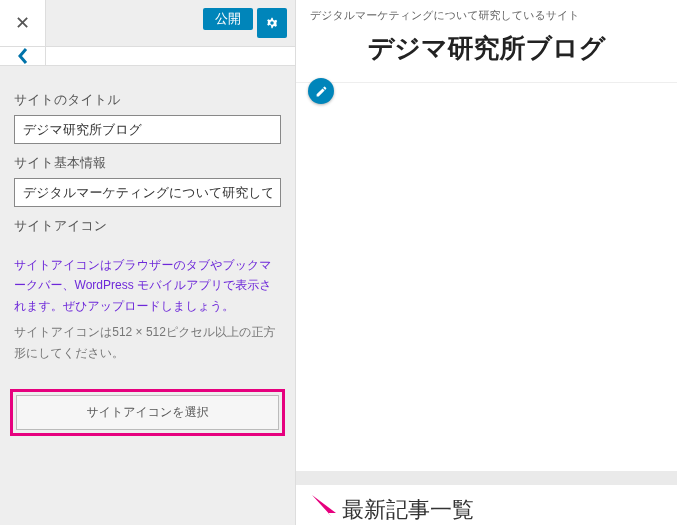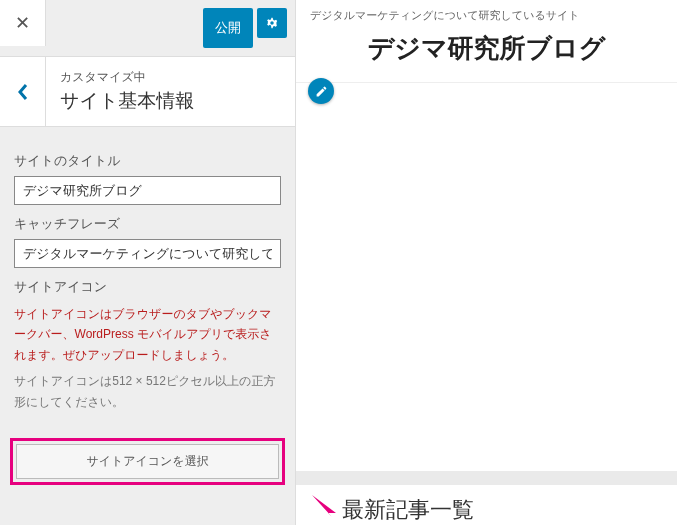--- a/index.html
+++ b/index.html
@@ -1,32 +1,32 @@
 <!DOCTYPE html>
 <html><head>
 <meta charset="utf-8">
 <style>
 *{box-sizing:border-box;margin:0;padding:0;font-family:-apple-system,BlinkMacSystemFont,"Segoe UI","Hiragino Kaku Gothic ProN","Hiragino Sans",Meiryo,sans-serif}
 body{width:677px;height:525px;display:flex;background:#eee;overflow:hidden}
 .sidebar{width:296px;background:#eee;display:flex;flex-direction:column;border-right:1px solid #ddd}
 .topbar{display:flex;background:#eee;border-bottom:1px solid #ddd}
 .close-btn{width:46px;height:46px;display:flex;align-items:center;justify-content:center;background:#fff;border-right:1px solid #ddd;cursor:pointer;color:#555;font-size:18px}
 .top-spacer{flex:1}
-.publish-btn{background:#0085ba;color:#fff;border:none;padding:0 12px;height:40px;margin:8px 0 8px 0;font-size:13px;cursor:pointer;display:flex;align-items:center;border-radius:2px}
+.publish-btn{background:#0085ba;color:#fff;border:none;padding:0 12px;height:22px;margin:8px 0 8px 0;font-size:13px;cursor:pointer;display:flex;align-items:center;border-radius:2px}
 .settings-btn{background:#0085ba;color:#fff;border:none;width:30px;height:30px;margin:8px 8px 8px 4px;cursor:pointer;display:flex;align-items:center;justify-content:center;border-radius:2px}
 .header{display:flex;background:#fff;border-bottom:1px solid #ddd}
 .back-btn{width:46px;display:flex;align-items:center;justify-content:center;border-right:1px solid #ddd;cursor:pointer;color:#0073aa;font-size:18px}
 .header-text{padding:12px 14px}
 .subtitle{font-size:12px;color:#555}
 .title{font-size:19px;color:#333;margin-top:2px}
 .panel{padding:12px 14px}
 .label{font-size:13px;color:#555;margin:10px 0 6px}
 .label:first-child{margin-top:13px}
 .text-input{width:100%;padding:6px 8px;border:1px solid #888;background:#fff;font-size:13px;color:#333}
-.desc{font-size:12px;color:#b91c1c;line-height:1.7;margin-top:8px}
+.desc{font-size:12px;color:#6d28d9;line-height:1.7;margin-top:20px}
 .desc2{font-size:12px;color:#777;line-height:1.7;margin-top:6px}
 .select-btn-wrap{margin:14px 10px 0;border:3px solid #e6007e;padding:3px}
 .select-btn{width:100%;background:#f6f6f6;border:1px solid #bbb;padding:8px 0;font-size:12px;color:#555;cursor:pointer}
 .preview{flex:1;background:#fff;display:flex;flex-direction:column;position:relative}
 .site-desc{font-size:11px;color:#666;padding:8px 14px 2px}
 .site-title{font-size:26px;font-weight:bold;text-align:center;padding:6px 0 16px;color:#222}
 .edit-badge{position:absolute;left:12px;top:78px;width:26px;height:26px;border-radius:50%;background:#0085ba;display:flex;align-items:center;justify-content:center;color:#fff;box-shadow:0 1px 3px rgba(0,0,0,0.3)}
 .preview-body{flex:1;border-top:1px solid #eee}
 .latest-section{position:absolute;bottom:0;left:296px;right:0}
 .latest-bar{background:#eaeaea;height:14px;width:100%}
@@ -57,31 +57,27 @@
   </div>
 
   <div class="header">
     <div class="back-btn">
       <span>
         <svg width="12" height="18" viewBox="0 0 12 18" fill="none" stroke="#0073aa" stroke-width="3">
             <path d="M9 2 L3 9 L9 16"></path>
           </svg>
       </span>
     </div>
-    <div class="header-text">
-      <div class="subtitle">カスタマイズ中</div>
-      <div class="title">サイト基本情報</div>
-    </div>
   </div>
 
   <div class="panel">
     <div class="label">サイトのタイトル</div>
     <input class="text-input" type="text" value="デジマ研究所ブログ" style="">
 
-    <div class="label">キャッチフレーズ</div>
+    <div class="label">サイト基本情報</div>
     <input class="text-input" type="text" value="デジタルマーケティングについて研究しているサイト" style="">
 
     <div class="label">サイトアイコン</div>
     <div class="desc">サイトアイコンはブラウザーのタブやブックマークバー、WordPress モバイルアプリで表示されます。ぜひアップロードしましょう。</div>
     <div class="desc2">サイトアイコンは512 × 512ピクセル以上の正方形にしてください。</div>
   </div>
 
   <div class="select-btn-wrap">
     <button class="select-btn">
       <span>サイトアイコンを選択</span>

